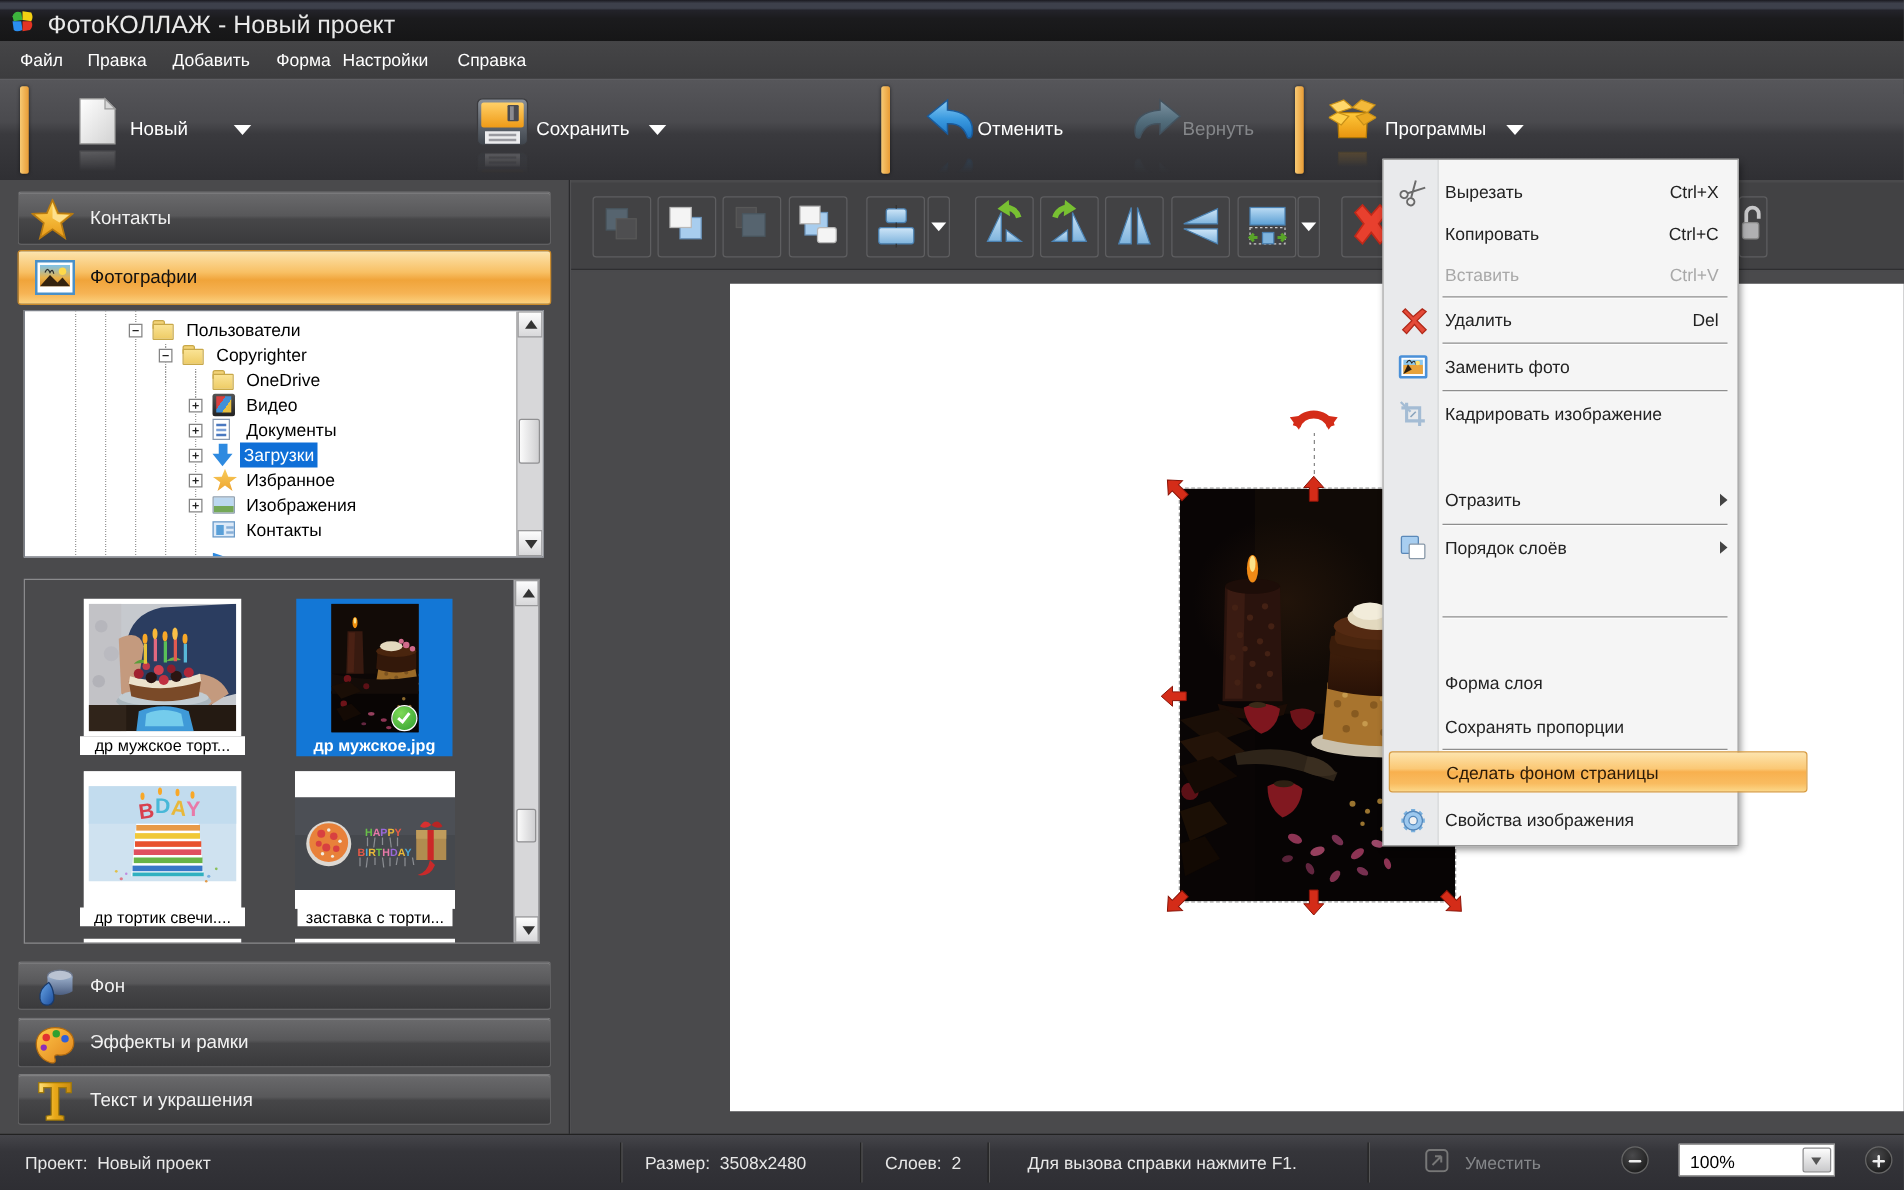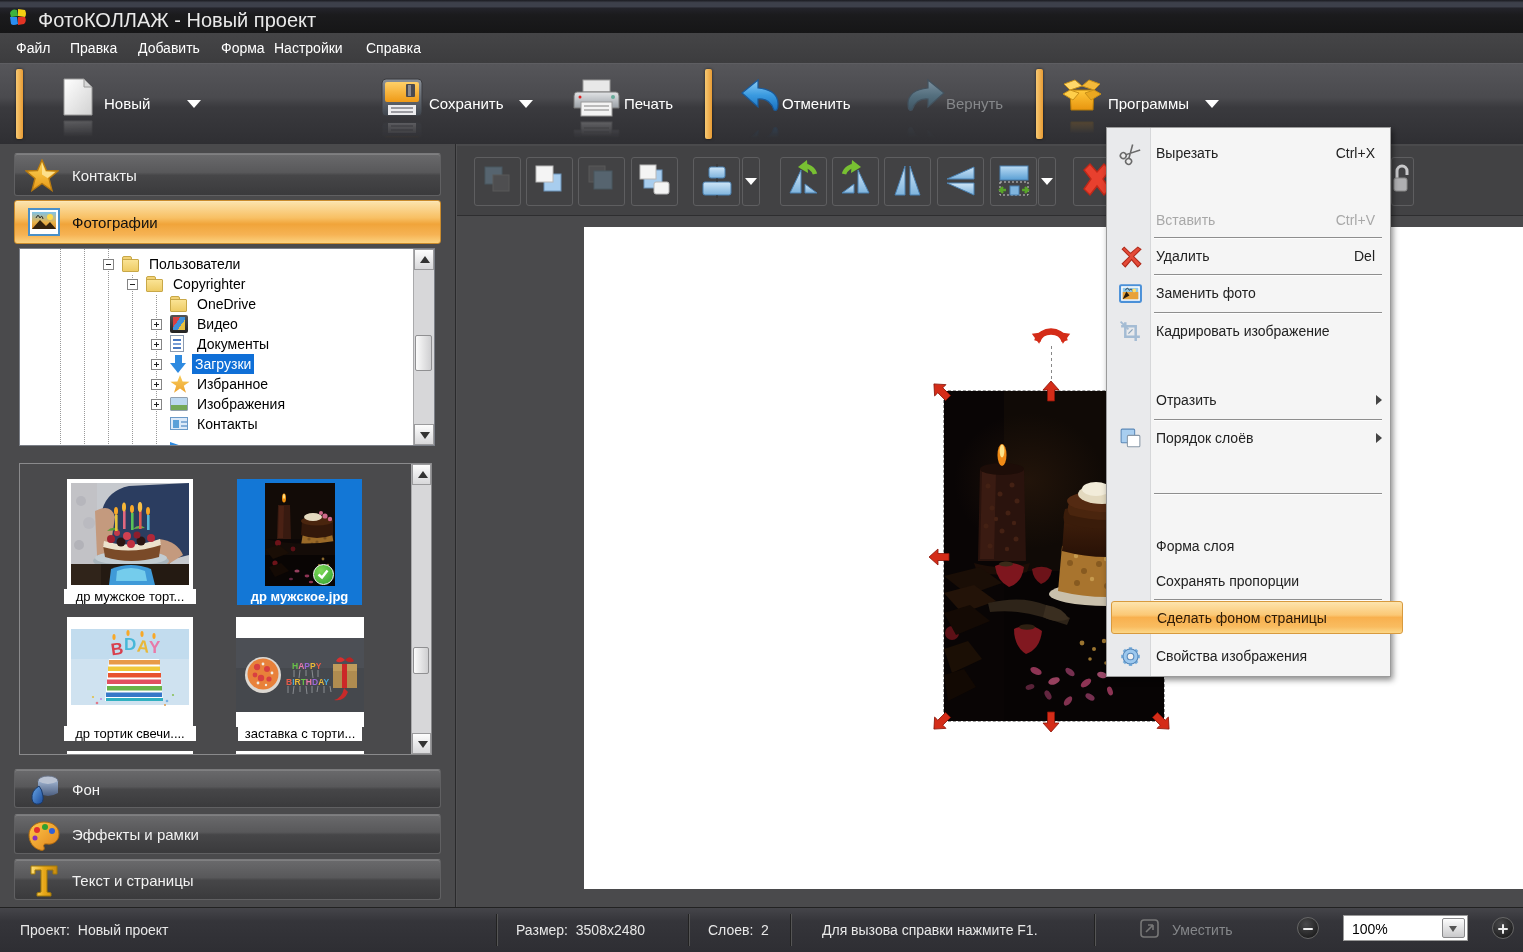--- a/index.html
+++ b/index.html
@@ -71,21 +71,21 @@
 .gicon.dl::before{content:"";position:absolute;left:5px;top:0;width:7px;height:9px;background:#2e8ae0;}
 .gicon.dl::after{content:"";position:absolute;left:0;top:8px;border-left:8.5px solid transparent;border-right:8.5px solid transparent;border-top:10px solid #2e8ae0;width:0;height:0;}
 .gicon.star{background:linear-gradient(#f8cc5a,#eda22e);clip-path:polygon(50% 0,63% 34%,98% 35%,69% 57%,80% 94%,50% 71%,20% 94%,31% 57%,2% 35%,37% 34%);width:20px;height:19px;}
 .gicon.pic{background:linear-gradient(#bcd8f0 0 55%,#74a858 55%);border:1px solid #90a0b0;border-radius:1px;width:18px;height:14px;top:3px;}
 .gicon.cnt{background:#ddeaf8;border:1px solid #6a9ac8;width:18px;height:13px;top:3px;}
 .gicon.cnt::before{content:"";position:absolute;left:2px;top:2px;width:6px;height:8px;background:#5aa0d8;}
 .gicon.cnt::after{content:"";position:absolute;left:10px;top:3px;width:6px;height:2px;background:#88b0d8;box-shadow:0 4px 0 #88b0d8;}
 .gicon.mus{background:#2e8ae0;clip-path:polygon(0 0,100% 40%,40% 100%,0 100%);width:14px;height:12px;top:8px;}
 .tt{position:absolute;top:0;}
 .selrow{background:#0f6fd7;color:#fff;padding:0 3px;}
-.mi.hi{left:4px;width:292px;height:33px;line-height:33px;background:linear-gradient(#fde4ad 0%,#fbc875 42%,#f8b04e 50%,#f9bc60 80%,#fcd788 100%);border:1px solid #d89a3e;border-radius:3px;}
+.mi.hi{left:4px;width:335px;height:33px;line-height:33px;background:linear-gradient(#fde4ad 0%,#fbc875 42%,#f8b04e 50%,#f9bc60 80%,#fcd788 100%);border:1px solid #d89a3e;border-radius:3px;}
 .mi.hi .t{left:45px;color:#2a1a08;}
 </style></head>
 <body>
 
 <div id="titlebar">
   <svg class="abs" style="left:9px;top:8px" width="18" height="18" viewBox="0 0 18 18">
    <path d="M1,5 Q3,0 8,2 L9,8 L2,9 Z" fill="#3db33d"></path>
    <path d="M9,1 L16,2 Q18,6 16,9 L9,8 Z" fill="#f4d012"></path>
    <path d="M1,9 L8,9 L9,16 Q4,18 2,16 Z" fill="#2a8ef0"></path>
    <path d="M9,9 L16,9 Q18,13 15,16 L9,17 Z" fill="#e33424"></path>
@@ -135,38 +135,20 @@
             <stop offset="1" stop-color="#3e444c"></stop>
           </linearGradient>
           <linearGradient id="sv2" x1="0" y1="0" x2="0" y2="1">
             <stop offset="0" stop-color="#ffd068"></stop>
             <stop offset="1" stop-color="#ef9a16"></stop>
           </linearGradient>
         </defs>
       </svg>
     <span class="lbl" style="left:49px">Сохранить</span>
       <span class="dda" style="left:139px"></span>
-  </div>
-  <div class="tbtn" style="left:573px;width:100px">
-    <svg class="abs icn" style="left:0;top:14px" width="47" height="40" viewBox="0 0 47 40">
-        <rect x="10" y="2" width="27" height="12" fill="#e8e8e8" stroke="#999"></rect>
-        <path d="M4,14 L43,14 Q46,14 46,18 L46,30 L1,30 L1,18 Q1,14 4,14 Z" fill="url(#pr)" stroke="#777"></path>
-        <rect x="8" y="24" width="31" height="14" fill="#f4f4f4" stroke="#999"></rect>
-        <rect x="11" y="27" width="25" height="2" fill="#bbb"></rect>
-        <rect x="11" y="31" width="25" height="2" fill="#bbb"></rect>
-        <circle cx="40" cy="19" r="2" fill="#6a9"></circle>
-        <circle cx="7" cy="19" r="1.5" fill="#d22"></circle>
-        <defs>
-          <linearGradient id="pr" x1="0" y1="0" x2="0" y2="1">
-            <stop offset="0" stop-color="#e2e4e6"></stop>
-            <stop offset="1" stop-color="#9aa0a6"></stop>
-          </linearGradient>
-        </defs>
-      </svg>
-    <span class="lbl" style="left:51px">Печать</span>
   </div>
   <div class="tbtn" style="left:738px;width:118px">
     <svg class="abs icn" style="left:0;top:14px" width="42" height="40" viewBox="0 0 42 40">
         <path d="M20,2 L4,15 L20,29 L20,21 Q32,20 36,32 Q40,34 40,26 Q40,12 20,10 Z" fill="url(#un)" stroke="#1a5a9a" stroke-width="1.2"></path>
         <defs>
           <linearGradient id="un" x1="0" y1="0" x2="0" y2="1">
             <stop offset="0" stop-color="#8ecdf4"></stop>
             <stop offset=".5" stop-color="#3a9ae0"></stop>
             <stop offset="1" stop-color="#1a72c0"></stop>
           </linearGradient>
@@ -531,21 +513,21 @@
   <svg class="abs" style="left:14px;top:4px" width="30" height="33" viewBox="0 0 30 33">
       <path d="M2,2 L28,2 L28,10 L24,10 L24,6 L18,6 L18,28 L22,29 L22,32 L8,32 L8,29 L12,28 L12,6 L6,6 L6,10 L2,10 Z" fill="url(#tt1)" stroke="#a07808"></path>
       <defs>
         <linearGradient id="tt1" x1="0" y1="0" x2="1" y2="0">
           <stop offset="0" stop-color="#ffe07a"></stop>
           <stop offset=".5" stop-color="#e8a818"></stop>
           <stop offset="1" stop-color="#c88a10"></stop>
         </linearGradient>
       </defs>
     </svg>
-  <span class="txt">Текст и страницы</span>
+  <span class="txt">Текст и украшения</span>
   </div>
 
 <div id="canvasarea">
   <div id="ctoolbar">
     <div class="cbtn" style="left:17px">
       <svg width="45" height="46" viewBox="0 0 45 46">
           <rect x="10" y="9" width="17" height="17" fill="#56646f" stroke="#49565f"></rect>
           <rect x="18" y="17" width="16" height="16" fill="#4e4e50" stroke="#585858"></rect>
         </svg>
     </div>
@@ -818,20 +800,24 @@
           <g stroke="#6a6a6a" stroke-width="1.5" fill="none">
             <circle cx="8" cy="18" r="2.8" fill="#ececec"></circle>
             <circle cx="15.5" cy="19" r="2.8" fill="#ececec"></circle>
             <path d="M9.5,15.5 L17,3.5 M13.8,16.5 L8,4"></path>
           </g>
         </g>
       </svg>
       <span class="t">Вырезать</span>
       <span class="sc">Ctrl+X</span>
     </div>
+  <div class="mi" style="top:42px">
+      <span class="t">Копировать</span>
+      <span class="sc">Ctrl+C</span>
+    </div>
   <div class="mi dis" style="top:75px">
       <span class="t">Вставить</span>
       <span class="sc">Ctrl+V</span>
     </div>
   <div class="msep" style="top:109px"></div>
   <div class="mi" style="top:111px">
       <svg class="mic" viewBox="0 0 24 24">
         <path d="M4,4 L11,11 L4,18 L7,21 L13,14 L19,21 L22,18 L15,11 L22,4 L19,2 L12,8 L6,2 Z" fill="#e44a38" stroke="#b02818" stroke-width="1" transform="translate(0,1)"></path>
       </svg>
       <span class="t">Удалить</span>

